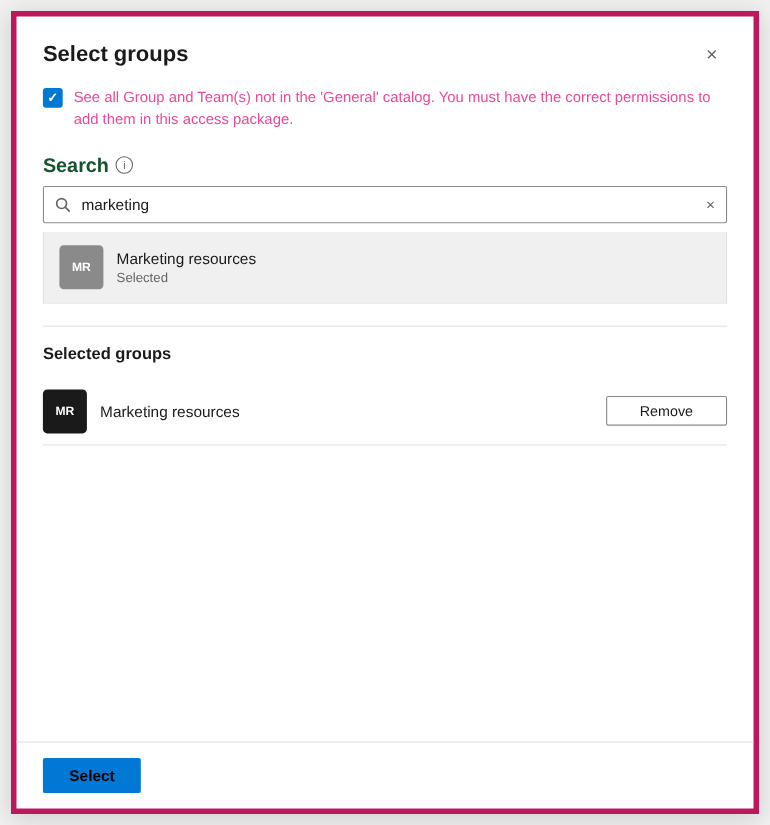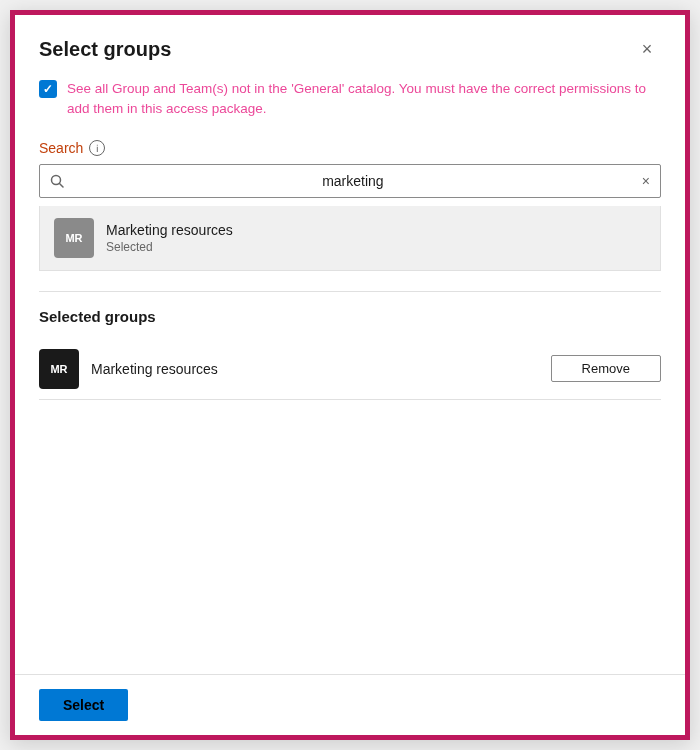--- a/index.html
+++ b/index.html
@@ -102,23 +102,23 @@
     }
 
     .search-label-row {
       display: flex;
       align-items: center;
       gap: 6px;
       margin-bottom: 8px;
     }
 
     .search-label {
-      font-size: 14px;
-      color: #c2410c;
-      font-weight: 400;
+      font-size: 18px;
+      color: #14532d;
+      font-weight: 700;
     }
 
     .info-icon {
       width: 16px;
       height: 16px;
       border-radius: 50%;
       border: 1.5px solid #666;
       display: flex;
       align-items: center;
       justify-content: center;
@@ -144,21 +144,20 @@
     }
 
     .search-input {
       flex: 1;
       border: none;
       outline: none;
       font-size: 14px;
       color: #1a1a1a;
       padding: 8px 0;
       background: transparent;
-      text-align: center;
     }
 
     .search-clear {
       padding: 8px 10px;
       cursor: pointer;
       color: #666;
       font-size: 14px;
       display: flex;
       align-items: center;
     }

